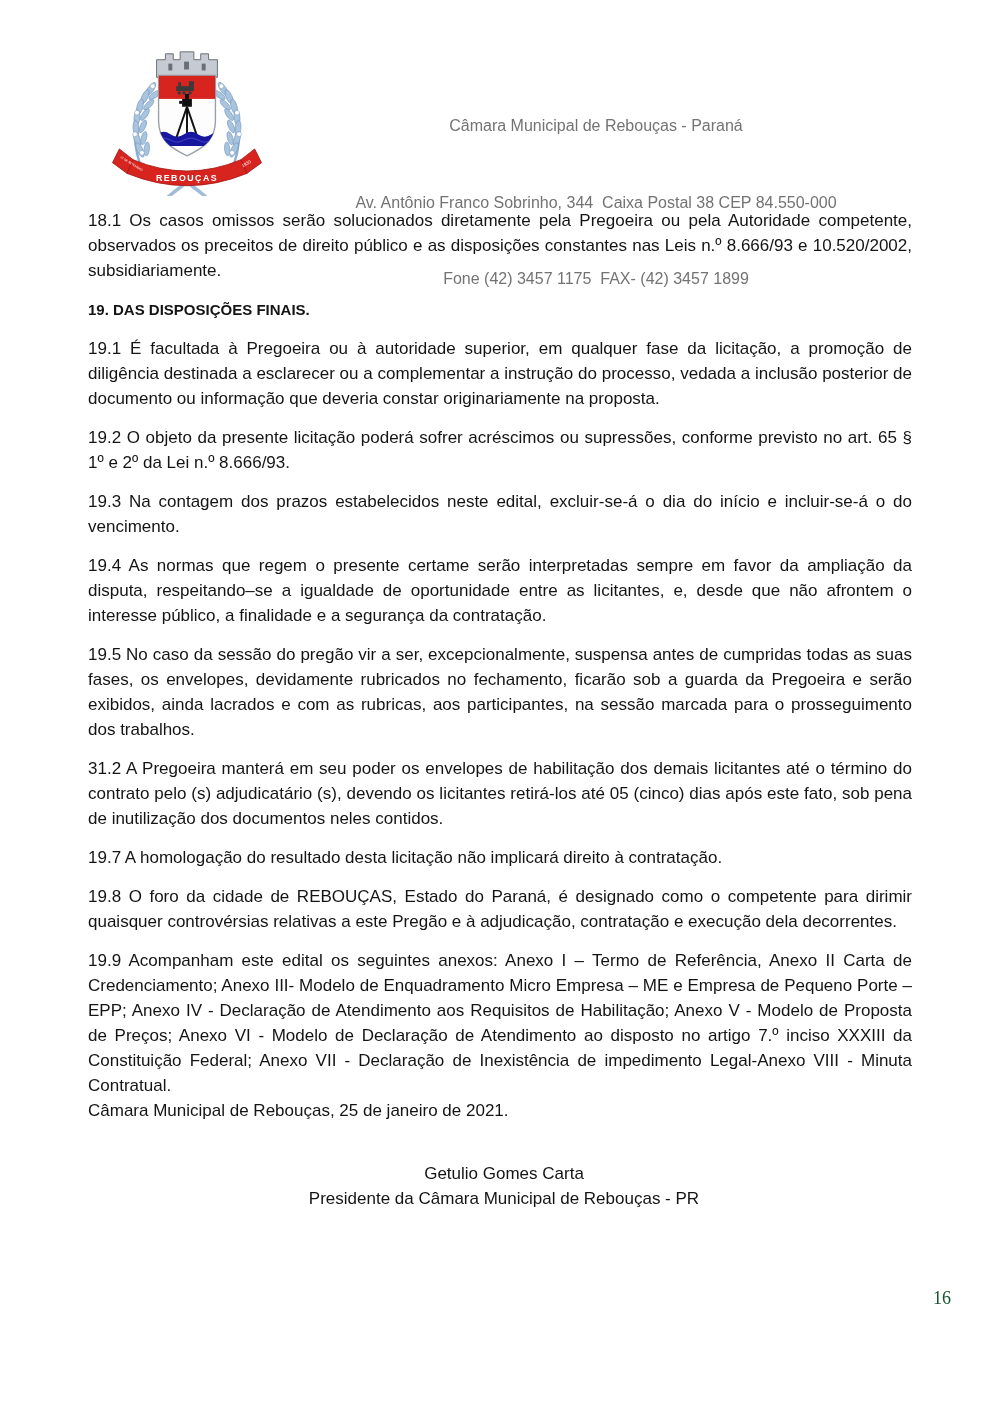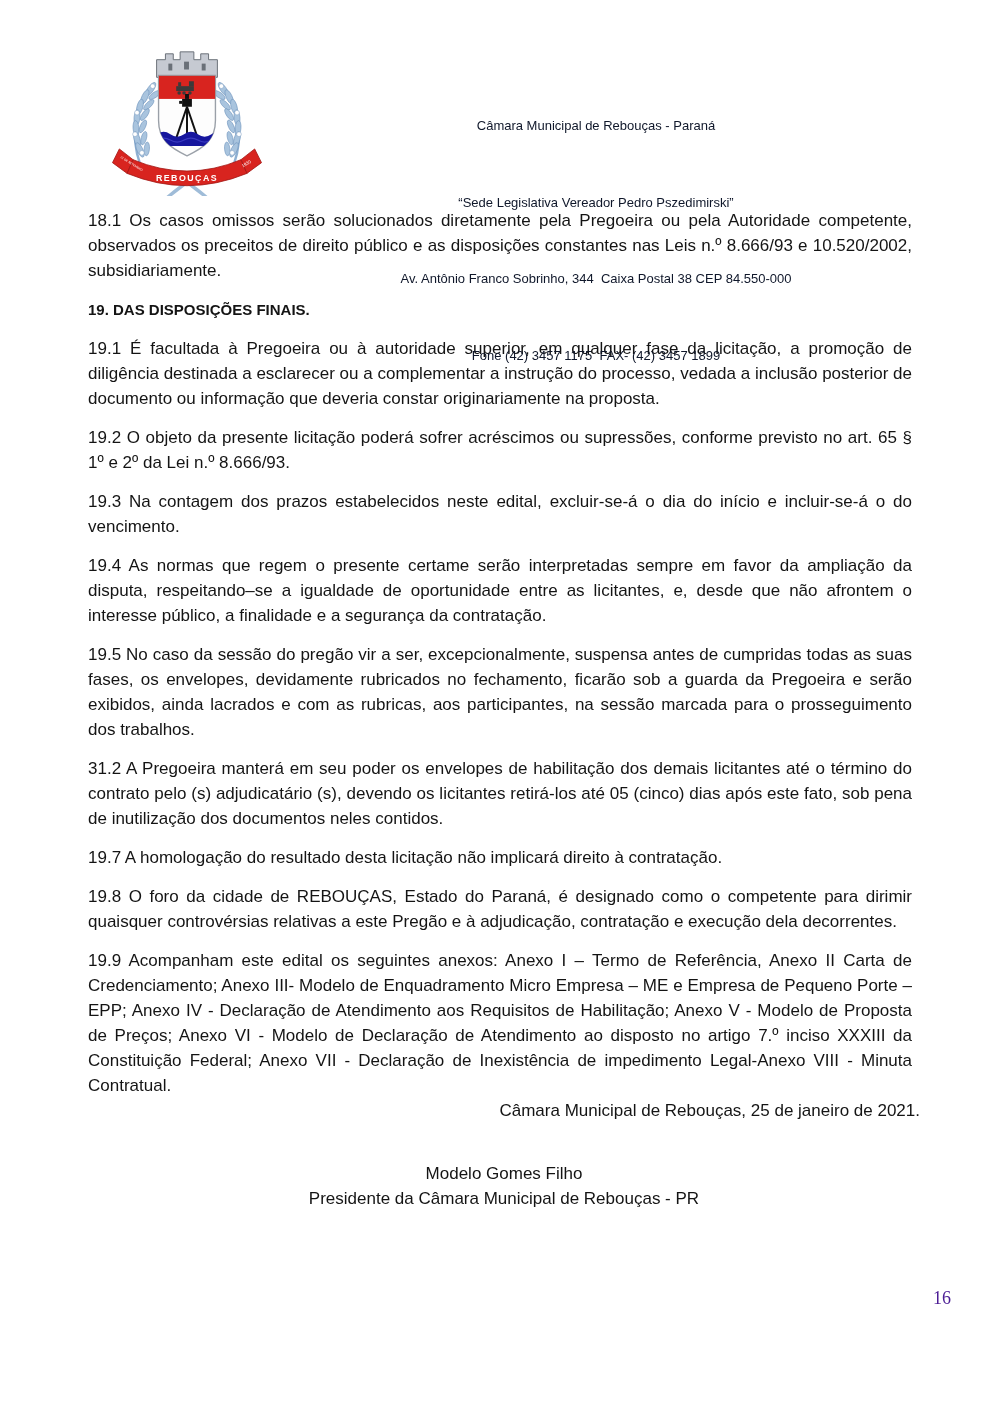--- a/index.html
+++ b/index.html
@@ -19,56 +19,55 @@
     position: absolute;
     left: 103px; top: 44px;
     width: 168px; height: 152px;
   }
   .logo svg { width: 100%; height: 100%; display: block; }
   .letterhead-text {
     position: absolute;
     left: 272px; top: 62px;
     width: 648px;
     text-align: center;
-    font-size: 13px;
+    font-size: 16px;
     line-height: 25.5px;
     white-space: pre-wrap;
-    color: #0f172a;
+    color: #737373;
   }
   
   .doc-body {
     margin: 10px 73px 0 88px;
     font-size: 17px;
     line-height: 25px;
     text-align: justify;
   }
   .doc-body p { margin: 0 8px 14px 0; }
   .doc-body h2 {
     font-size: 15px;
     line-height: 25px;
     font-weight: bold;
     margin: 0 0 14px 0;
     text-align: left;
   }
   .date-line {
-    text-align: right;
     margin: 0 0 0 0 !important;
   }
   .signature {
     margin-top: 38px;
     text-align: center;
     line-height: 25px;
   }
   .page-number {
     position: absolute;
     top: 1288px;
     right: 42px;
     font-family: "Liberation Serif", serif;
     font-size: 18px;
-    color: #4c1d95;
+    color: #14532d;
   }
 </style>
 </head>
 <body>
 
 <div class="page">
 
   <header class="letterhead">
     <div class="logo">
       <svg viewBox="0 0 170 155" xmlns="http://www.w3.org/2000/svg">
@@ -153,21 +152,20 @@
           <path d="M30,118 Q85,141 140,118 L146,132 Q85,157 24,132 Z" fill="#d8241f" stroke="#a01512" stroke-width="0.8"></path>
           <text x="85" y="140" text-anchor="middle" font-family="Liberation Sans, sans-serif" font-size="9" font-weight="bold" fill="#ffffff" letter-spacing="1.5">REBOUÇAS</text>
           <text transform="translate(17,116) rotate(32)" font-family="Liberation Sans, sans-serif" font-size="3" fill="#ffffff">21 DE SETEMBRO</text>
           <text transform="translate(142,126) rotate(-32)" font-family="Liberation Sans, sans-serif" font-size="4.5" fill="#ffffff">1930</text>
         </g>
       </svg>
     </div>
 
     <div class="letterhead-text">
       <div>Câmara Municipal de Rebouças - Paraná</div>
-      <div>“Sede Legislativa Vereador Pedro Pszedimirski”</div>
       <div>Av. Antônio Franco Sobrinho, 344  Caixa Postal 38 CEP 84.550-000</div>
       <div>Fone (42) 3457 1175  FAX- (42) 3457 1899</div>
     </div>
   </header>
 
   <main class="doc-body">
     <p>18.1 Os casos omissos serão solucionados diretamente pela Pregoeira ou pela Autoridade competente, observados os preceitos de direito público e as disposições constantes nas Leis n.º 8.666/93 e 10.520/2002, subsidiariamente.</p>
 
     <h2>19. DAS DISPOSIÇÕES FINAIS.</h2>
 
@@ -177,20 +175,20 @@
     <p>19.4 As normas que regem o presente certame serão interpretadas sempre em favor da ampliação da disputa, respeitando–se a igualdade de oportunidade entre as licitantes, e, desde que não afrontem o interesse público, a finalidade e a segurança da contratação.</p>
     <p>19.5 No caso da sessão do pregão vir a ser, excepcionalmente, suspensa antes de cumpridas todas as suas fases, os envelopes, devidamente rubricados no fechamento, ficarão sob a guarda da Pregoeira e serão exibidos, ainda lacrados e com as rubricas, aos participantes, na sessão marcada para o prosseguimento dos trabalhos.</p>
     <p>31.2 A Pregoeira manterá em seu poder os envelopes de habilitação dos demais licitantes até o término do contrato pelo (s) adjudicatário (s), devendo os licitantes retirá-los até 05 (cinco) dias após este fato, sob pena de inutilização dos documentos neles contidos.</p>
     <p>19.7 A homologação do resultado desta licitação não implicará direito à contratação.</p>
     <p>19.8 O foro da cidade de REBOUÇAS, Estado do Paraná, é designado como o competente para dirimir quaisquer controvérsias relativas a este Pregão e à adjudicação, contratação e execução dela decorrentes.</p>
     <p style="margin-bottom:0;">19.9 Acompanham este edital os seguintes anexos: Anexo I – Termo de Referência, Anexo II Carta de Credenciamento; Anexo III- Modelo de Enquadramento Micro Empresa – ME e Empresa de Pequeno Porte – EPP; Anexo IV - Declaração de Atendimento aos Requisitos de Habilitação; Anexo V - Modelo de Proposta de Preços; Anexo VI - Modelo de Declaração de Atendimento ao disposto no artigo 7.º inciso XXXIII da Constituição Federal; Anexo VII - Declaração de Inexistência de impedimento Legal-Anexo VIII - Minuta Contratual.</p>
 
     <p class="date-line">Câmara Municipal de Rebouças, 25 de janeiro de 2021.</p>
 
     <div class="signature">
-      <div>Modelo Gomes Filho</div>
+      <div>Getulio Gomes Carta</div>
       <div>Presidente da Câmara Municipal de Rebouças - PR</div>
     </div>
   </main>
 
   <div class="page-number">16</div>
 
 </div>
 
 </body></html>

